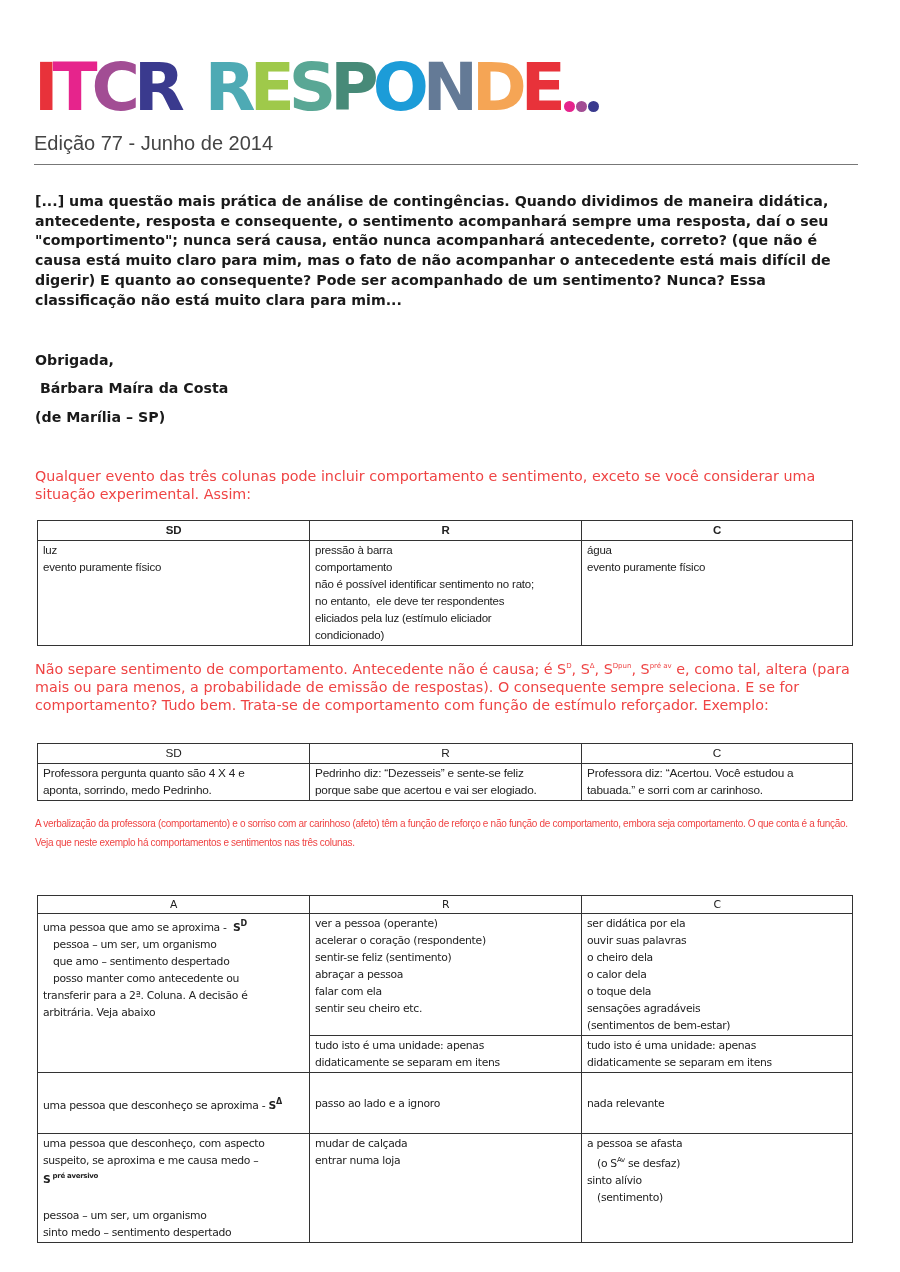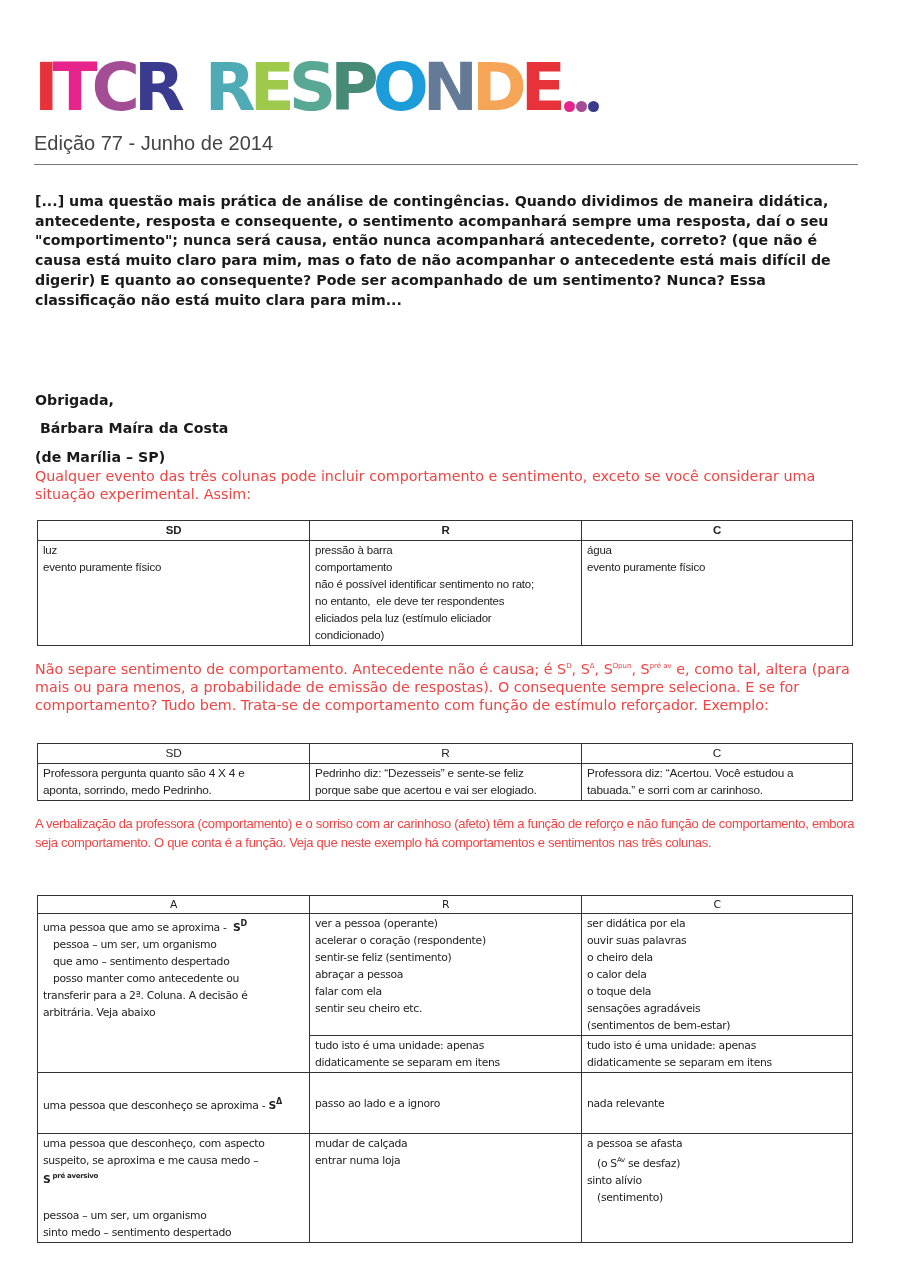--- a/index.html
+++ b/index.html
@@ -10,24 +10,24 @@
     .logo .word { display: flex; align-items: flex-end; }
     .logo .ltr { font-family: "DejaVu Sans", sans-serif; font-weight: bold; font-size: 66px; line-height: 56px; letter-spacing: -6px; display: inline-block; }
     .logo .gap { width: 26px; }
     .logo .dots { display: flex; gap: 1px; margin-left: 4px; margin-bottom: 4px; }
     .logo .dot { width: 11px; height: 11px; border-radius: 50%; display: inline-block; }
 
     .edition { position: absolute; left: 34px; top: 132px; font-family: "Liberation Sans", sans-serif; font-size: 20px; color: #444; }
     .rule { position: absolute; left: 34px; top: 164px; width: 824px; height: 1px; background: #777; }
 
     .question { position: absolute; left: 35px; top: 192px; width: 820px; font-family: "DejaVu Sans", sans-serif; font-weight: bold; font-size: 14.2px; line-height: 19.7px; color: #1a1a1a; }
-    .sign { position: absolute; left: 35px; font-family: "DejaVu Sans", sans-serif; font-weight: bold; font-size: 14.2px; color: #1a1a1a; margin-top: 40px; }
+    .sign { position: absolute; left: 35px; font-family: "DejaVu Sans", sans-serif; font-weight: bold; font-size: 14.2px; color: #1a1a1a; }
 
     .para { position: absolute; left: 35px; width: 826px; font-family: "DejaVu Sans", sans-serif; font-size: 14.3px; line-height: 18px; color: #ef4444; }
-    .para.narrow { font-family: "Liberation Sans", sans-serif; font-size: 13px; letter-spacing: -0.3px; }
+    .para.narrow { font-family: "Liberation Sans", sans-serif; font-size: 10px; letter-spacing: -0.3px; }
     sup.sm { font-size: 7px; vertical-align: super; line-height: 0; }
 
     table { position: absolute; border-collapse: collapse; font-family: "Liberation Sans", sans-serif; color: #222; table-layout: fixed; }
     table td, table th { border: 1px solid #333; vertical-align: top; padding: 1px 5px; }
     table th { font-weight: normal; text-align: center; }
     .t1 { left: 37px; top: 520px; width: 815px; font-size: 11.5px; line-height: 17px; letter-spacing: -0.2px; }
     .t1 th { font-weight: bold; height: 19px; }
     .t2 { left: 37px; top: 743px; width: 815px; font-size: 11.8px; line-height: 17px; letter-spacing: -0.2px; }
     .t3 { left: 37px; top: 895px; width: 815px; font-family: "DejaVu Sans", sans-serif; font-size: 10.8px; line-height: 17px; letter-spacing: -0.3px; }
     .t3 th { height: 17px; padding: 0 5px; }

